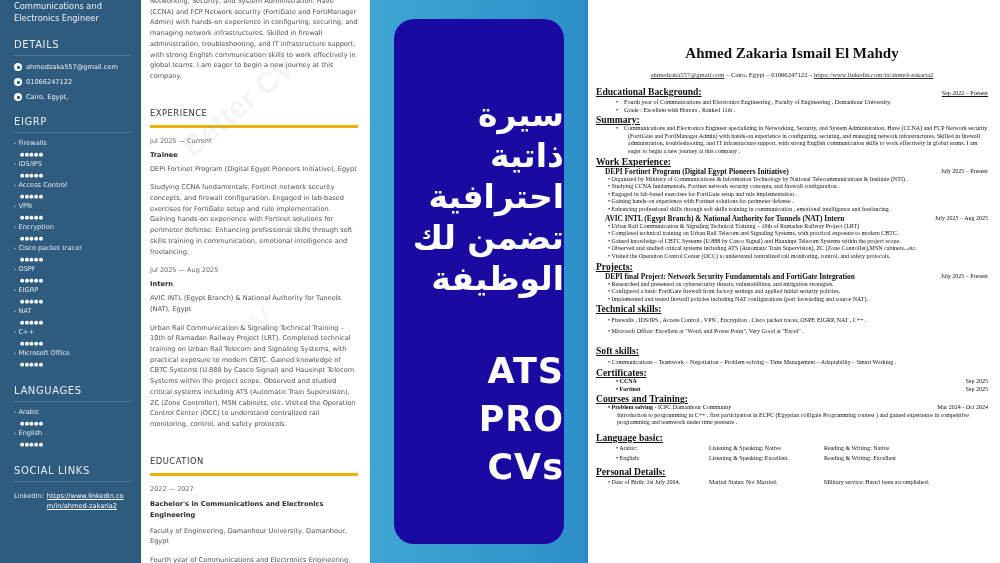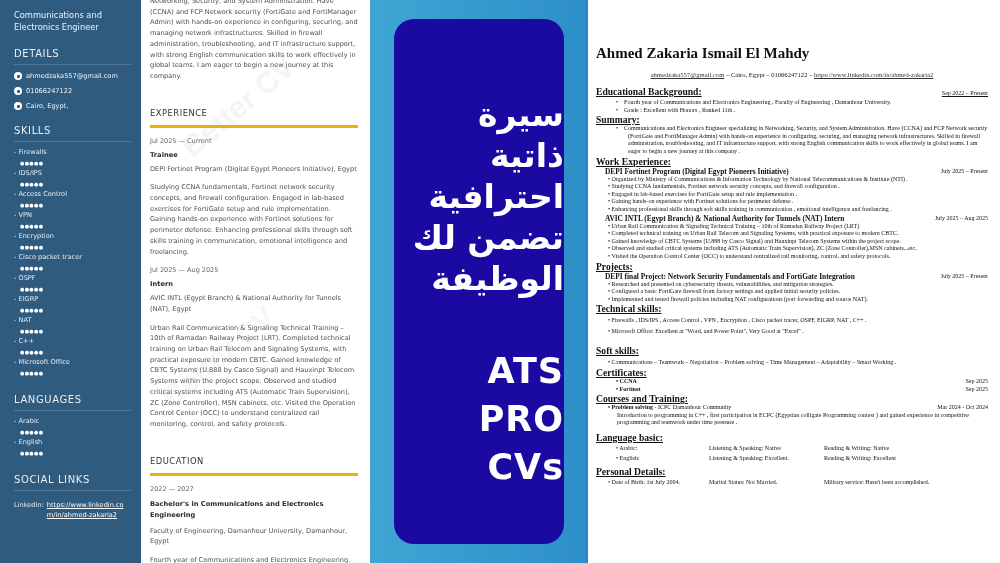--- a/index.html
+++ b/index.html
@@ -1,21 +1,21 @@
 <!DOCTYPE html>
 <html><head>
 <meta charset="utf-8">
 <style>
 *{box-sizing:border-box;margin:0;padding:0}
 html,body{width:1000px;height:563px;overflow:hidden;background:#ffffff}
 body{position:relative;font-family:"Liberation Sans",sans-serif}
 
 #left-cv{position:absolute;left:0;top:0;width:370px;height:563px;background:#fff;overflow:hidden}
 #sidebar{position:absolute;left:0;top:0;width:141px;height:563px;background:#2f5b7f;color:#fff;padding:0 10px 0 14px;font-family:"DejaVu Sans",sans-serif}
-#sidebar .title{font-size:8.3px;line-height:12px;margin-top:9px;color:#eef3f7}
+#sidebar .title{font-size:8.3px;line-height:12px;color:#eef3f7}
 #sidebar h3{font-size:10px;font-weight:normal;letter-spacing:.6px;margin-top:15px;padding-bottom:5px;border-bottom:1px solid #4e7798;color:#e8eef3}
 #sidebar .contact{display:flex;align-items:center;font-size:6.6px;margin-top:7px;color:#eef3f7}
 #sidebar .contact .ic{width:8px;height:8px;border-radius:50%;background:#fff;margin-right:4px;flex:none;position:relative}
 #sidebar .contact .ic::after{content:"";position:absolute;left:2.5px;top:2.5px;width:3px;height:3px;background:#2f5b7f;border-radius:1px}
 #sidebar ul{list-style:none;margin-top:6px}
 #sidebar li{font-size:6.6px;line-height:9px;color:#e4ebf1}
 #sidebar li .stars{display:block;font-size:5px;letter-spacing:.3px;padding-left:6px;line-height:12px;color:#fff}
 #sidebar .social{font-size:6.6px;line-height:10px;margin-top:9px;display:flex;color:#e4ebf1}
 #sidebar .social a{color:#fff;text-decoration:underline;margin-left:3px}
 #cv-main{position:absolute;left:141px;top:0;width:229px;height:563px;padding:0 12px 0 9px;font-family:"DejaVu Sans",sans-serif;color:#555}
@@ -27,21 +27,21 @@
 #cv-main .desc{margin-top:8px}
 .watermark{position:absolute;left:170px;top:90px;font-size:30px;color:rgba(160,170,180,.13);transform:rotate(-40deg);font-weight:bold;pointer-events:none}
 .watermark2{position:absolute;left:150px;top:340px;font-size:30px;color:rgba(160,170,180,.11);transform:rotate(-40deg);font-weight:bold;pointer-events:none}
 
 #banner{position:absolute;left:370px;top:0;width:215px;height:563px;background:linear-gradient(90deg,#3fa6d3 0%,#2e8fc9 100%)}
 #banner-card{position:absolute;left:24px;top:19px;width:170px;height:525px;background:#1b0aa1;border-radius:20px;color:#fff;text-align:right}
 #banner-card .ar{direction:rtl;font-size:33px;font-weight:bold;line-height:41px;margin-top:75px;font-family:"DejaVu Sans",sans-serif}
 #banner-card .en{font-size:35px;font-weight:bold;line-height:48px;margin-top:48px;font-family:"DejaVu Sans",sans-serif;letter-spacing:1px}
 
 #right-cv{position:absolute;left:585px;top:0;width:415px;height:563px;background:#fff;border-left:3px solid #2b87c6;font-family:"Liberation Serif",serif;color:#111;padding:0 12px 0 8px}
-#right-cv .name{font-size:15px;font-weight:bold;margin-top:45px}
+#right-cv .name{text-align:center;font-size:15px;font-weight:bold;margin-top:45px}
 #right-cv .contact{text-align:center;font-size:6.6px;margin-top:9px}
 #right-cv .contact a{color:#333;text-decoration:underline}
 #right-cv h4{font-size:9.6px;font-weight:bold;text-decoration:underline;line-height:11px;display:flex;justify-content:space-between;align-items:baseline}
 #right-cv h4 .d{font-size:6px;font-weight:normal;text-decoration:none}
 #right-cv .row{display:flex;justify-content:space-between;font-size:6px;line-height:7.6px}
 #right-cv .b{font-size:6px;line-height:7.6px}
 #right-cv .ind{padding-left:20px}
 #right-cv .ind2{padding-left:12px}
 #right-cv .job{font-size:7.4px;font-weight:bold;padding-left:9px;display:flex;justify-content:space-between;align-items:flex-start;line-height:9px}
 #right-cv .job .d{font-size:6px;font-weight:normal}
@@ -62,21 +62,21 @@
         <span>ahmedzaka557@gmail.com</span>
       </div>
     <div class="contact">
         <span class="ic"></span>
         <span>01066247122</span>
       </div>
     <div class="contact">
         <span class="ic"></span>
         <span>Cairo, Egypt,</span>
       </div>
-    <h3>SKILLS</h3>
+    <h3>EIGRP</h3>
     <ul>
       <li><span>- Firewalls</span><span class="stars">●●●●●</span></li>
       <li><span>- IDS/IPS</span><span class="stars">●●●●●</span></li>
       <li><span>- Access Control</span><span class="stars">●●●●●</span></li>
       <li><span>- VPN</span><span class="stars">●●●●●</span></li>
       <li><span>- Encryption</span><span class="stars">●●●●●</span></li>
       <li><span>- Cisco packet tracer</span><span class="stars">●●●●●</span></li>
       <li><span>- OSPF</span><span class="stars">●●●●●</span></li>
       <li><span>- EIGRP</span><span class="stars">●●●●●</span></li>
       <li><span>- NAT</span><span class="stars">●●●●●</span></li>

